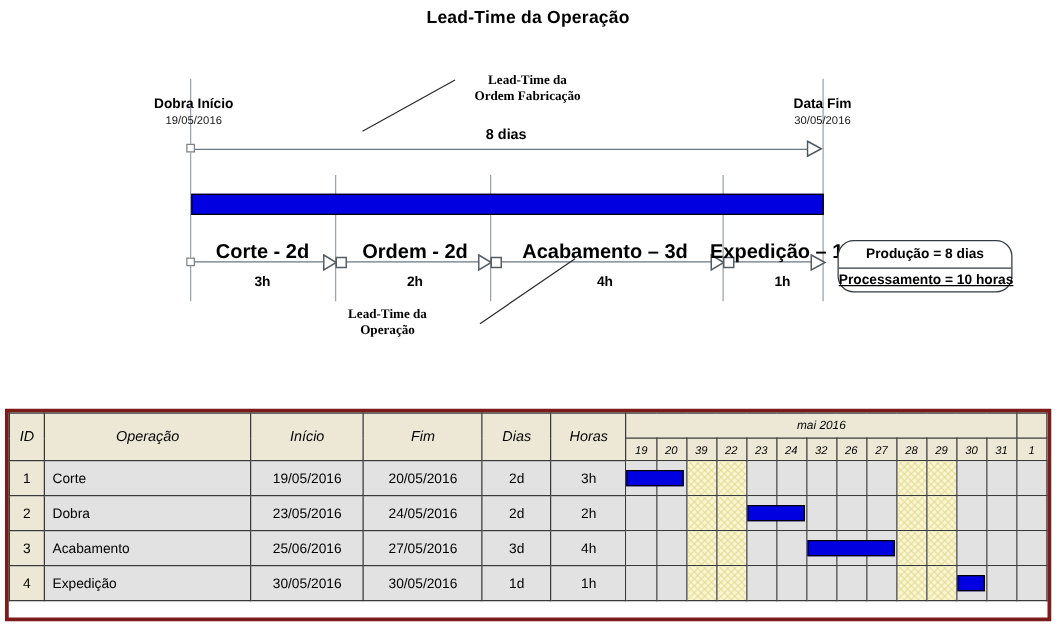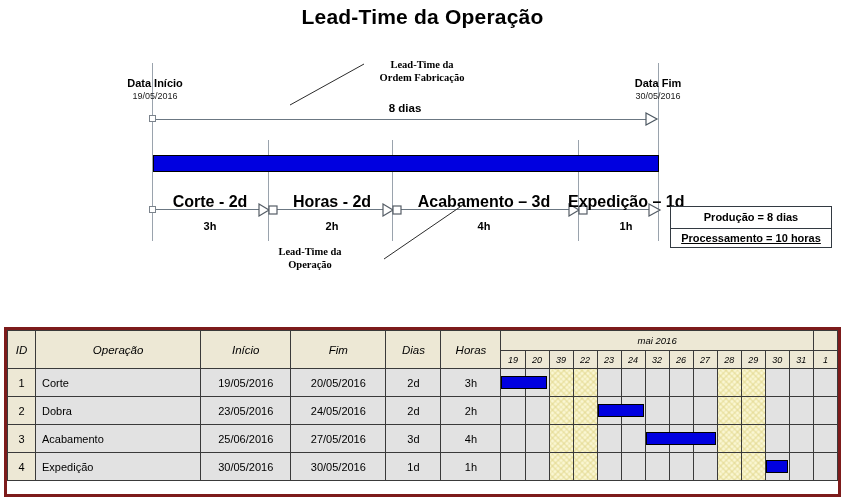--- a/index.html
+++ b/index.html
@@ -12,21 +12,21 @@
     font-family: "Liberation Sans", sans-serif;
     color: #000000;
     overflow: hidden;
   }
   .abs { position: absolute; }
 
   
   #page-title {
     left: 0; top: 5px; width: 845px;
     text-align: center;
-    font-size: 21px;
+    font-size: 14px;
     font-weight: bold;
     letter-spacing: 0.2px;
   }
 
   
   #diagram { left: 0; top: 45px; width: 845px; height: 250px; }
 
   .vline { position: absolute; width: 1px; background: #9aa3ad; }
   .hline { position: absolute; height: 1px; background: #6b7782; }
 
@@ -205,21 +205,21 @@
   <div class="vline" style="left:658px; top:18px;  height:178px;"></div>
 
   <div class="hline" style="left:155px; top:74px; width:498px;"></div>
 
   <div class="sq-marker" style="left:149px; top:70px;"></div>
 
   <svg class="abs" width="14" height="14" style="left:645px; top:67px;">
     <polygon points="1,1 12,7 1,13" fill="#ffffff" stroke="#4c5761" stroke-width="1.2"></polygon>
   </svg>
 
-  <div class="date-label" style="left:100px; top:32px; width:110px;">Data Início</div>
+  <div class="date-label" style="left:100px; top:32px; width:110px;">Dobra Início</div>
   <div class="date-sub" style="left:100px; top:46px; width:110px;">19/05/2016</div>
 
   <div class="date-label" style="left:603px; top:32px; width:110px;">Data Fim</div>
   <div class="date-sub" style="left:603px; top:46px; width:110px;">30/05/2016</div>
 
   <svg class="abs" width="80" height="45" style="left:288px; top:17px;">
     <line x1="2" y1="43" x2="76" y2="2" stroke="#2b2b2b" stroke-width="1"></line>
   </svg>
   <div class="callout" style="left:307px; top:13px; width:230px;">
     <span>Lead-Time da</span><br>
@@ -246,38 +246,38 @@
     <polygon points="1,1 11,7 1,13" fill="#ffffff" stroke="#555d66" stroke-width="1.2"></polygon>
     <rect x="11" y="3" width="8" height="8" fill="#ffffff" stroke="#555d66" stroke-width="1.2"></rect>
   </svg>
   <svg class="abs" width="14" height="14" style="left:648px; top:158px;">
     <polygon points="1,1 12,7 1,13" fill="#ffffff" stroke="#555d66" stroke-width="1.2"></polygon>
   </svg>
 
   <div class="op-name" style="left:155px; top:148px; width:110px;">Corte - 2d</div>
   <div class="op-hours" style="left:155px; top:175px; width:110px;">3h</div>
 
-  <div class="op-name" style="left:276px; top:148px; width:112px;">Horas - 2d</div>
+  <div class="op-name" style="left:276px; top:148px; width:112px;">Ordem - 2d</div>
   <div class="op-hours" style="left:276px; top:175px; width:112px;">2h</div>
 
   <div class="op-name" style="left:398px; top:148px; width:172px;">Acabamento – 3d</div>
   <div class="op-hours" style="left:398px; top:175px; width:172px;">4h</div>
 
   <div class="op-name" style="left:568px; top:148px; width:108px;">Expedição – 1d</div>
   <div class="op-hours" style="left:572px; top:175px; width:108px;">1h</div>
 
   <svg class="abs" width="80" height="56" style="left:382px; top:160px;">
     <line x1="78" y1="2" x2="2" y2="54" stroke="#2b2b2b" stroke-width="1"></line>
   </svg>
   <div class="callout" style="left:235px; top:200px; width:150px;">
     <span>Lead-Time da</span><br>
     <span>Operação</span>
   </div>
 
-  <div class="legend-box" style="left:670px; top:161px; width:162px; height:42px;">
+  <div class="legend-box" style="left:670px; top:147px; width:140px; height:42px;border-radius:13px;">
     <div class="legend-line" style="top:4px;">Produção = 8 dias</div>
     <div class="legend-div" style="top:21px;"></div>
     <div class="legend-line" style="top:25px;text-decoration:underline;">Processamento = 10 horas</div>
   </div>
 </div>
 
 <div class="abs" id="gantt-table">
   <table>
     <colgroup>
       <col style="width:28px">

